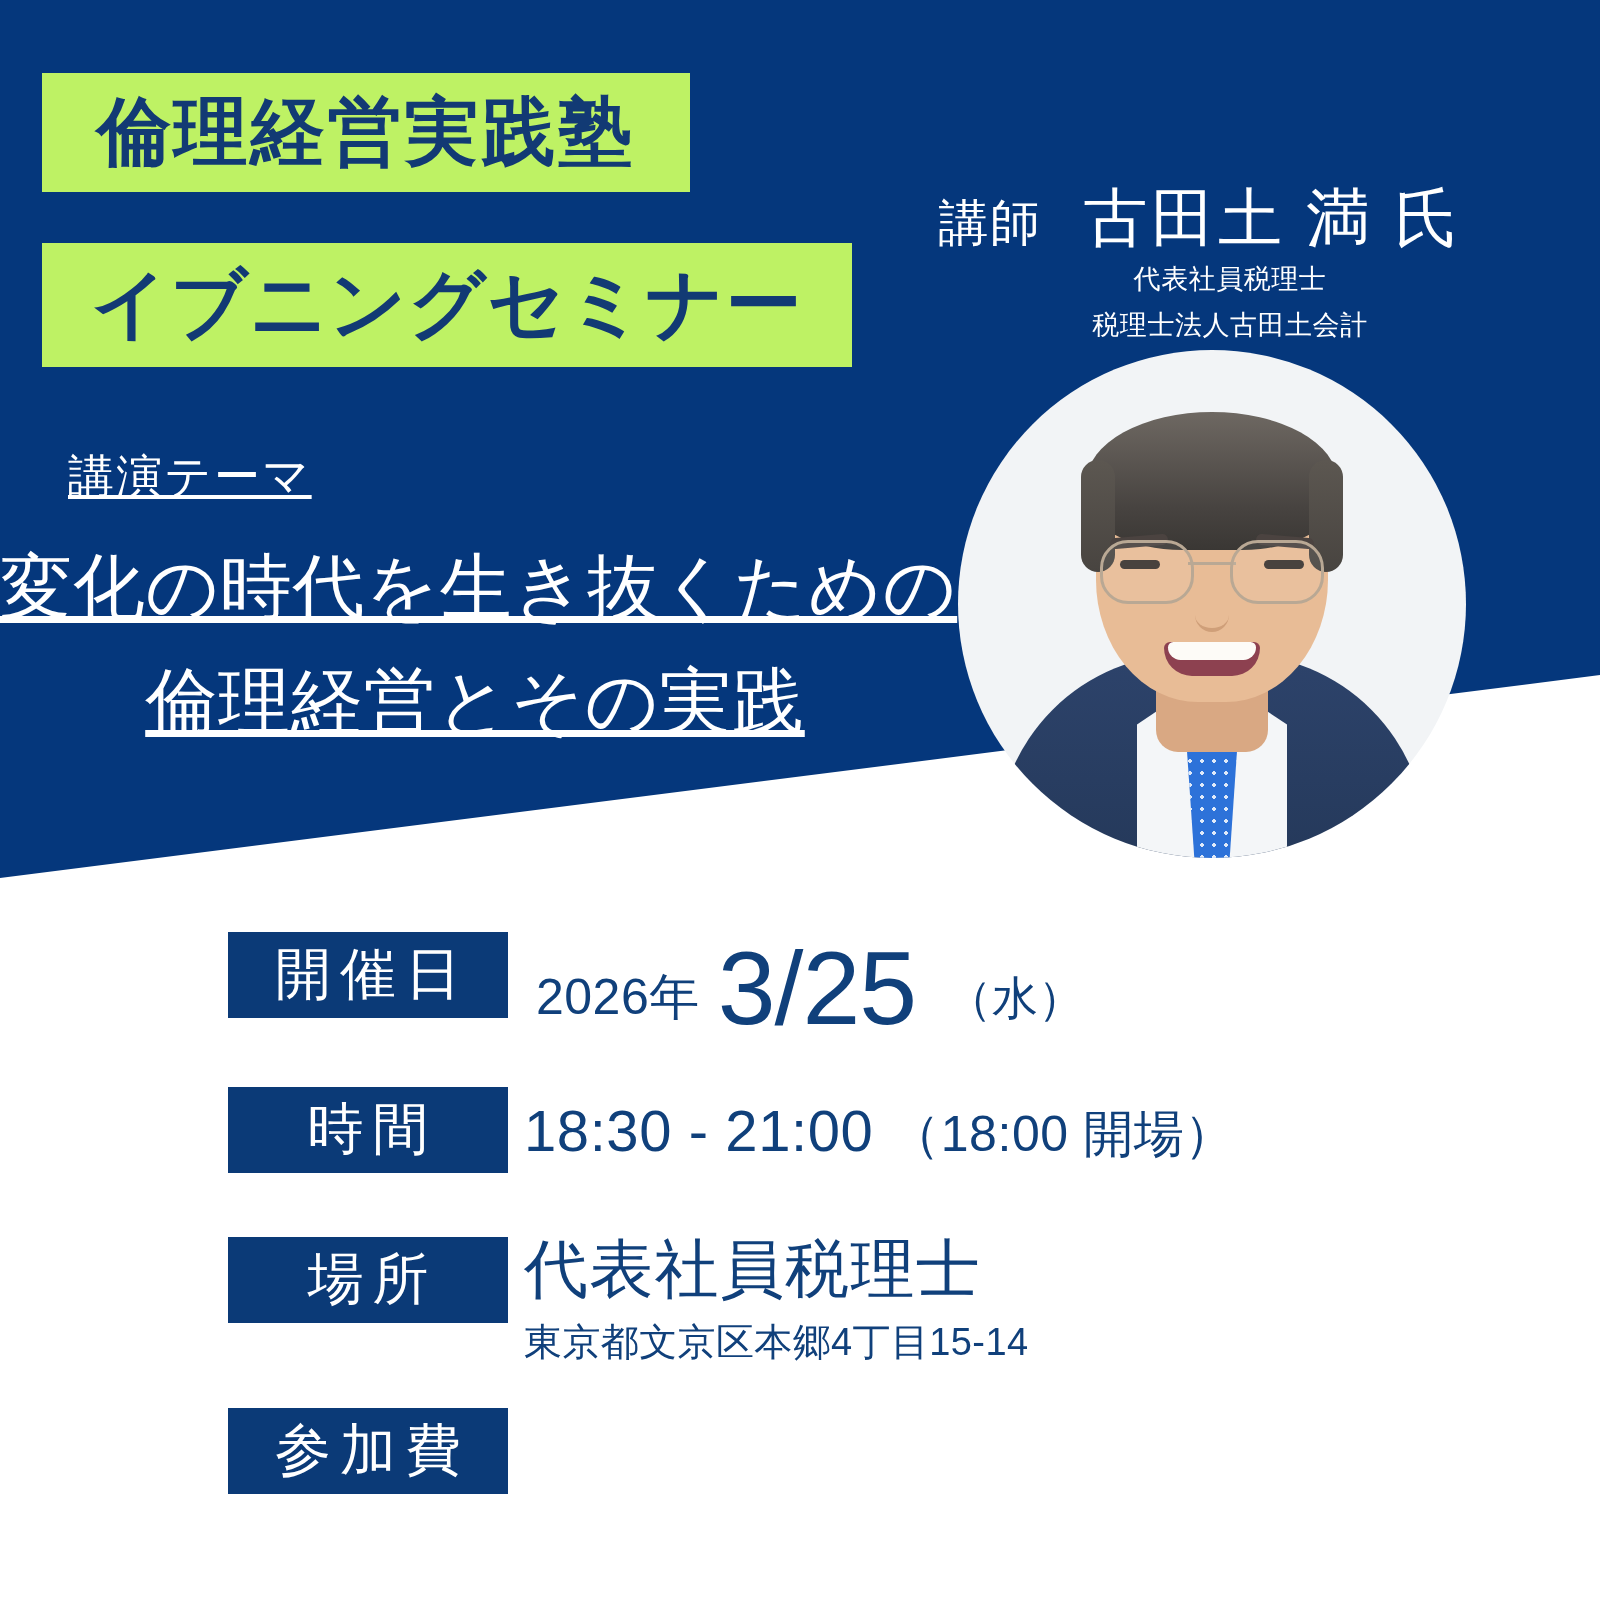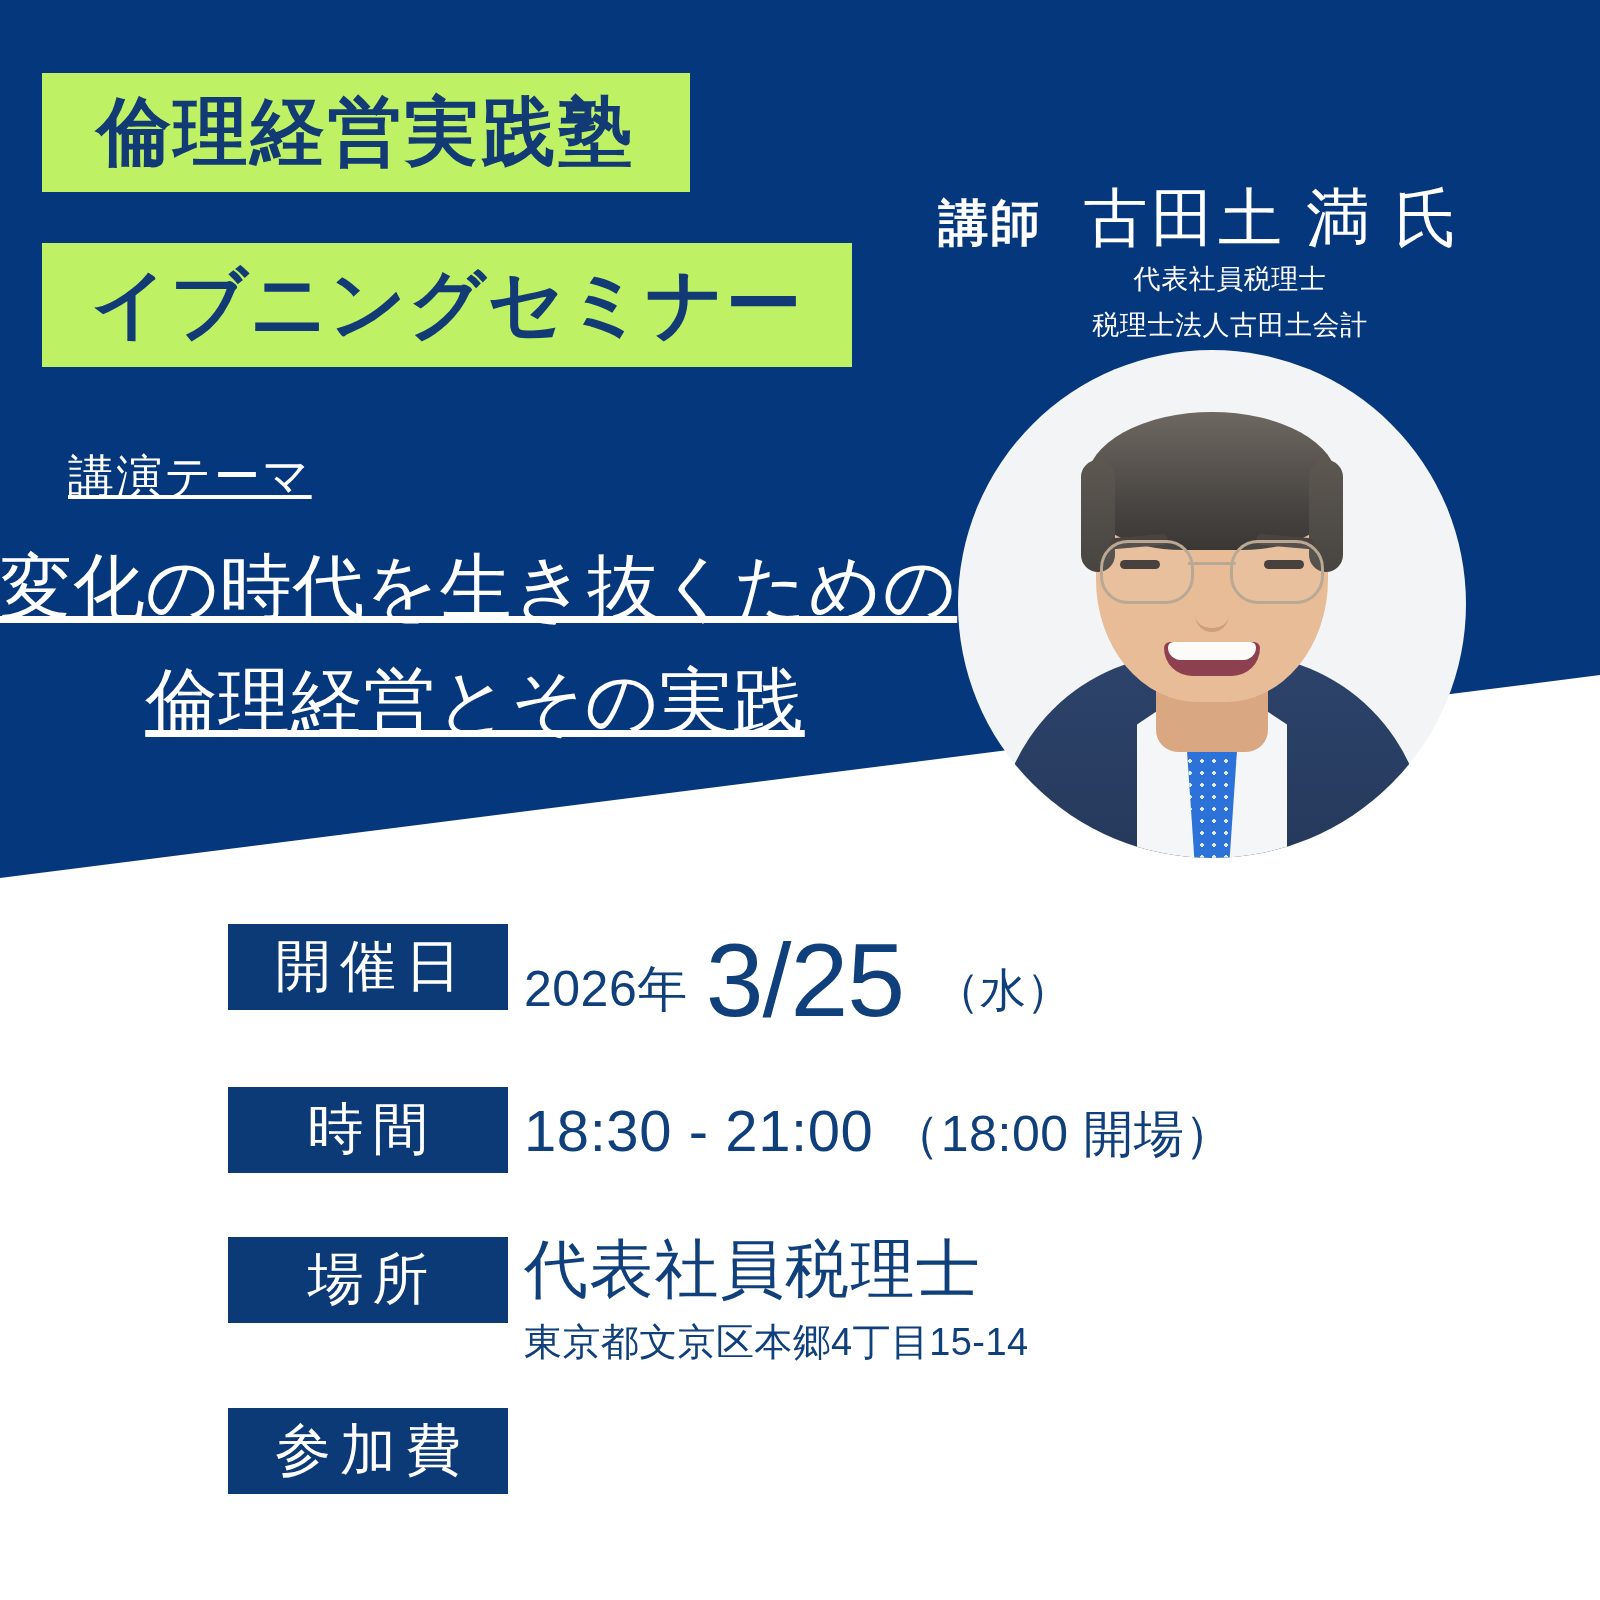--- a/index.html
+++ b/index.html
@@ -77,21 +77,21 @@
   }
   .speaker-line {
     display: flex;
     align-items: baseline;
     justify-content: center;
     gap: 42px;
     white-space: nowrap;
   }
   #speaker-label {
     font-size: 50px;
-    font-weight: 700;
+    font-weight: 400;
     letter-spacing: 0.03em;
   }
   #speaker-name {
     font-size: 64px;
     font-weight: 400;
     letter-spacing: 0.05em;
   }
   .speaker-affil {
     font-size: 27px;
     line-height: 1.32;
@@ -331,21 +331,21 @@
     box-sizing: border-box;
   }
   .detail-val {
     flex: 1 1 auto;
     color: #10407b;
     padding-left: 16px;
     white-space: nowrap;
   }
 
   
-  #row-date { top: 24px; }
+  #row-date { top: 32px; gap: 12px; }
   #row-date .detail-val {
     display: flex;
     align-items: baseline;
   }
   #date-year { font-size: 50px; letter-spacing: 0.01em; }
   #date-main {
     font-size: 104px;
     letter-spacing: -0.01em;
     margin-left: 18px;
     line-height: 0.9;

